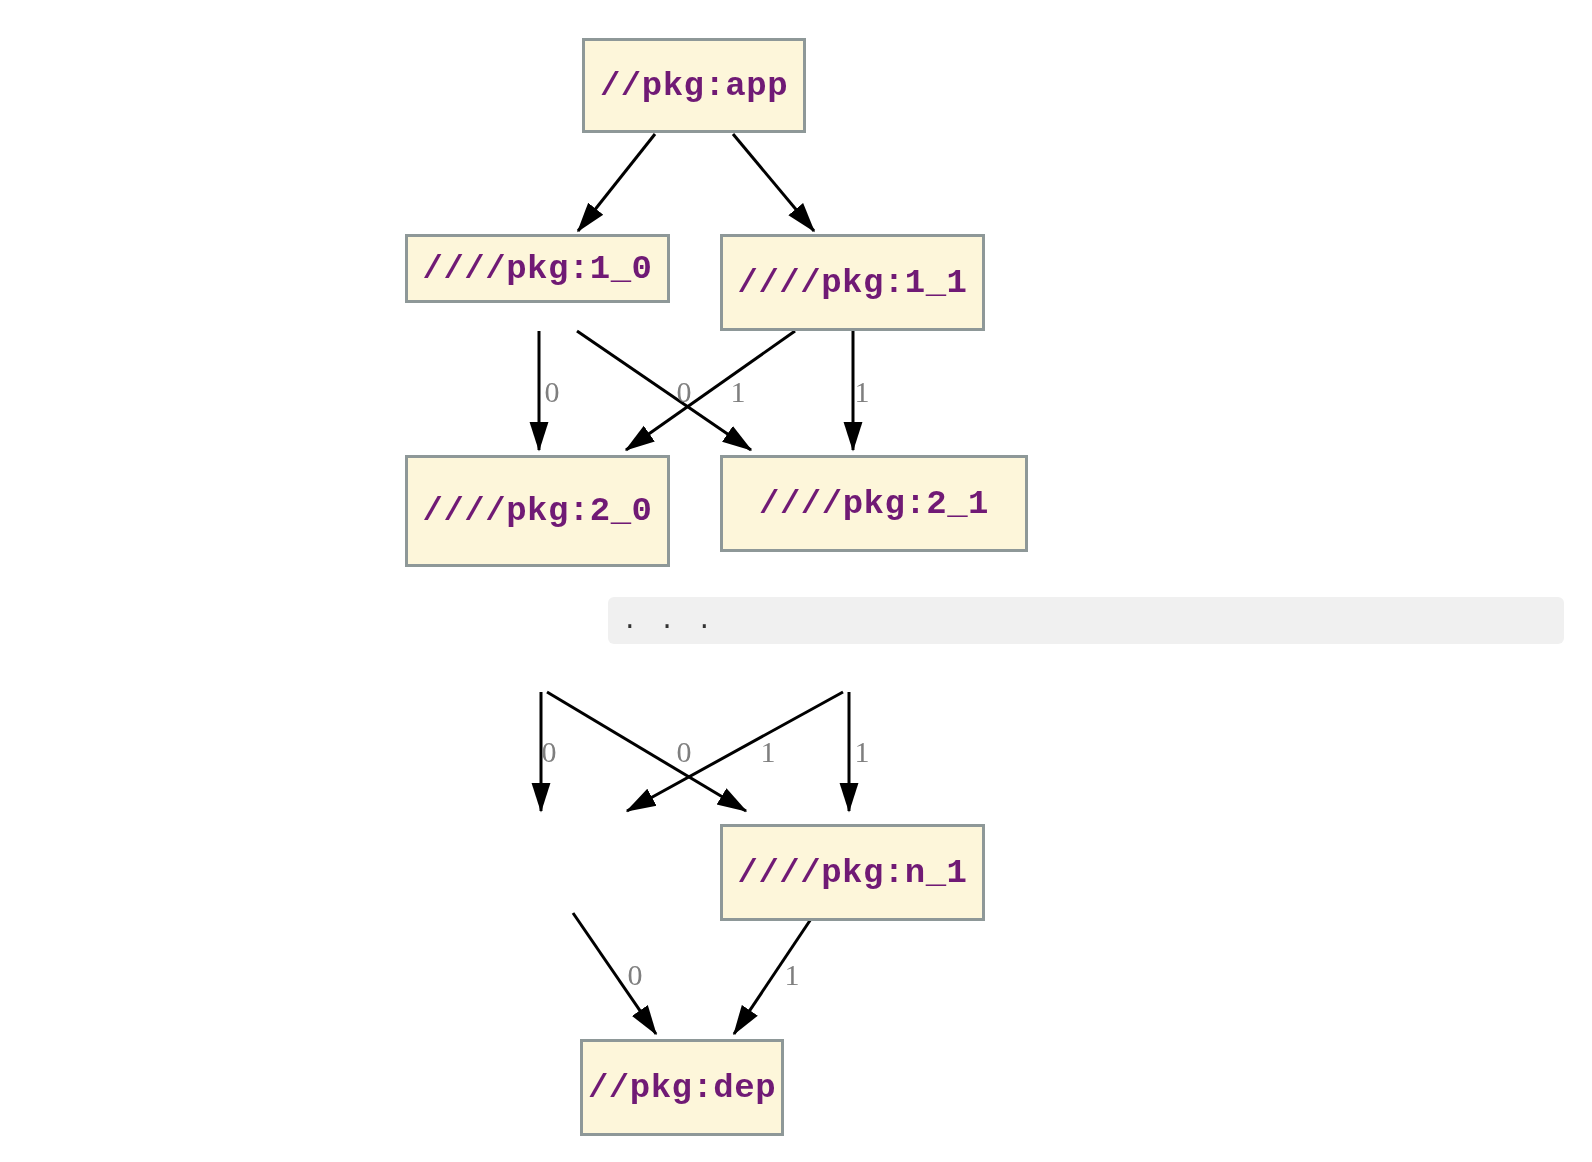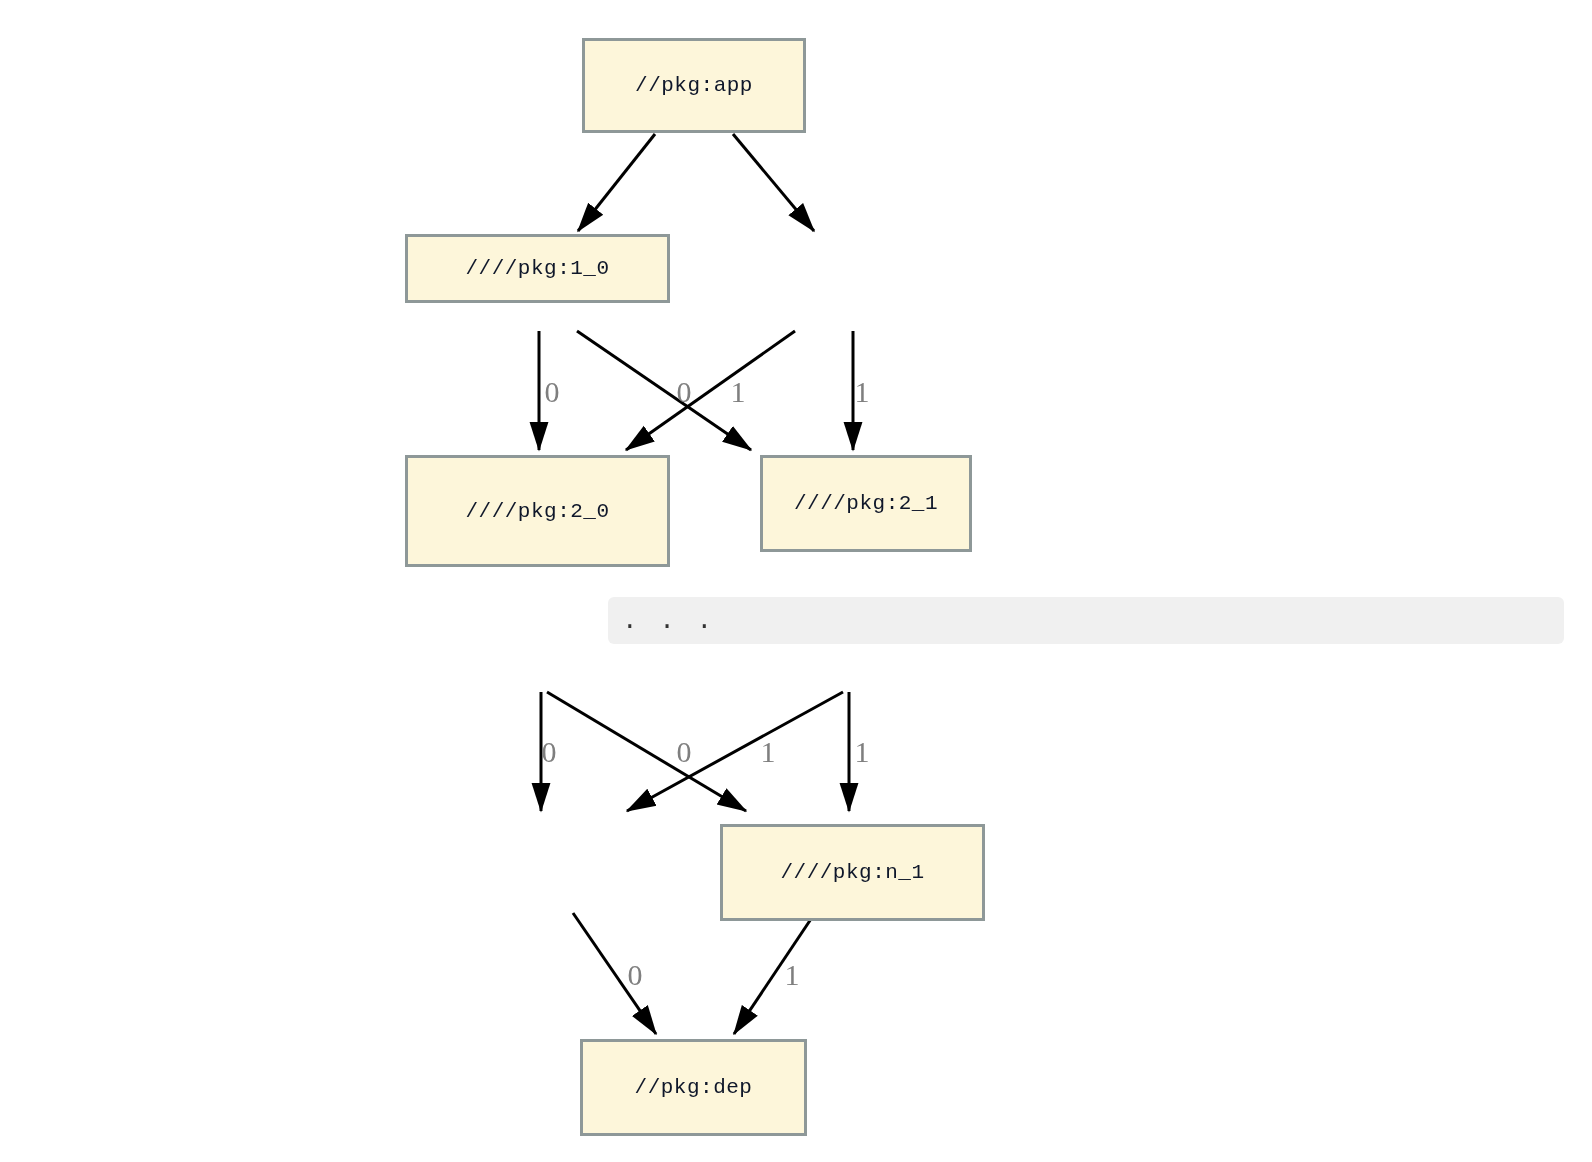--- a/index.html
+++ b/index.html
@@ -21,24 +21,24 @@
   .node {
     position: absolute;
     background: var(--node-fill, #fdf6da);
     border: 3px solid var(--node-border, #8e9898);
     display: flex;
     align-items: center;
     justify-content: center;
   }
   .node .node-label {
     font-family: "Liberation Mono", "DejaVu Sans Mono", monospace;
-    font-weight: normal;
-    font-size: 21px;
+    font-weight: bold;
+    font-size: 34px;
     letter-spacing: 0.5px;
-    color: #0f172a;
+    color: #701a75;
     white-space: pre;
   }
   .edge-label {
     position: absolute;
     transform: translate(-50%, -50%);
     font-family: "Liberation Serif", "DejaVu Serif", serif;
     font-size: 30px;
     line-height: 1;
     color: var(--edge-label, #7f7f7f);
   }
@@ -90,35 +90,38 @@
   </svg>
 
   <div class="node" style="left:582px; top:38px; width:224px; height:95px;">
     <span class="node-label">//pkg:app</span>
   </div>
 
   <div class="node" style="left:405px; top:234px; width:265px; height:69px;">
     <span class="node-label">////pkg:1_0</span>
   </div>
 
+  <div class="node" style="left:720px; top:234px; width:265px; height:97px;">
+    <span class="node-label">////pkg:1_1</span>
+  </div>
 
   <div class="node" style="left:405px; top:455px; width:265px; height:112px;">
     <span class="node-label">////pkg:2_0</span>
   </div>
 
-  <div class="node" style="left:760px; top:455px; width:212px; height:97px;">
+  <div class="node" style="left:720px; top:455px; width:308px; height:97px;">
     <span class="node-label">////pkg:2_1</span>
   </div>
 
 
   <div class="node" style="left:720px; top:816px; width:265px; height:97px;margin-top:8px;">
     <span class="node-label">////pkg:n_1</span>
   </div>
 
-  <div class="node" style="left:580px; top:1039px; width:227px; height:97px;align-items:center;">
+  <div class="node" style="left:580px; top:1039px; width:204px; height:97px;align-items:center;">
     <span class="node-label">//pkg:dep</span>
   </div>
 
   <div class="codebar">
     <span class="dots">. . .</span>
   </div>
 
   <span class="edge-label" style="left:552px; top:392px;">0</span>
   <span class="edge-label" style="left:684px; top:392px;">0</span>
   <span class="edge-label" style="left:738px; top:392px;">1</span>

